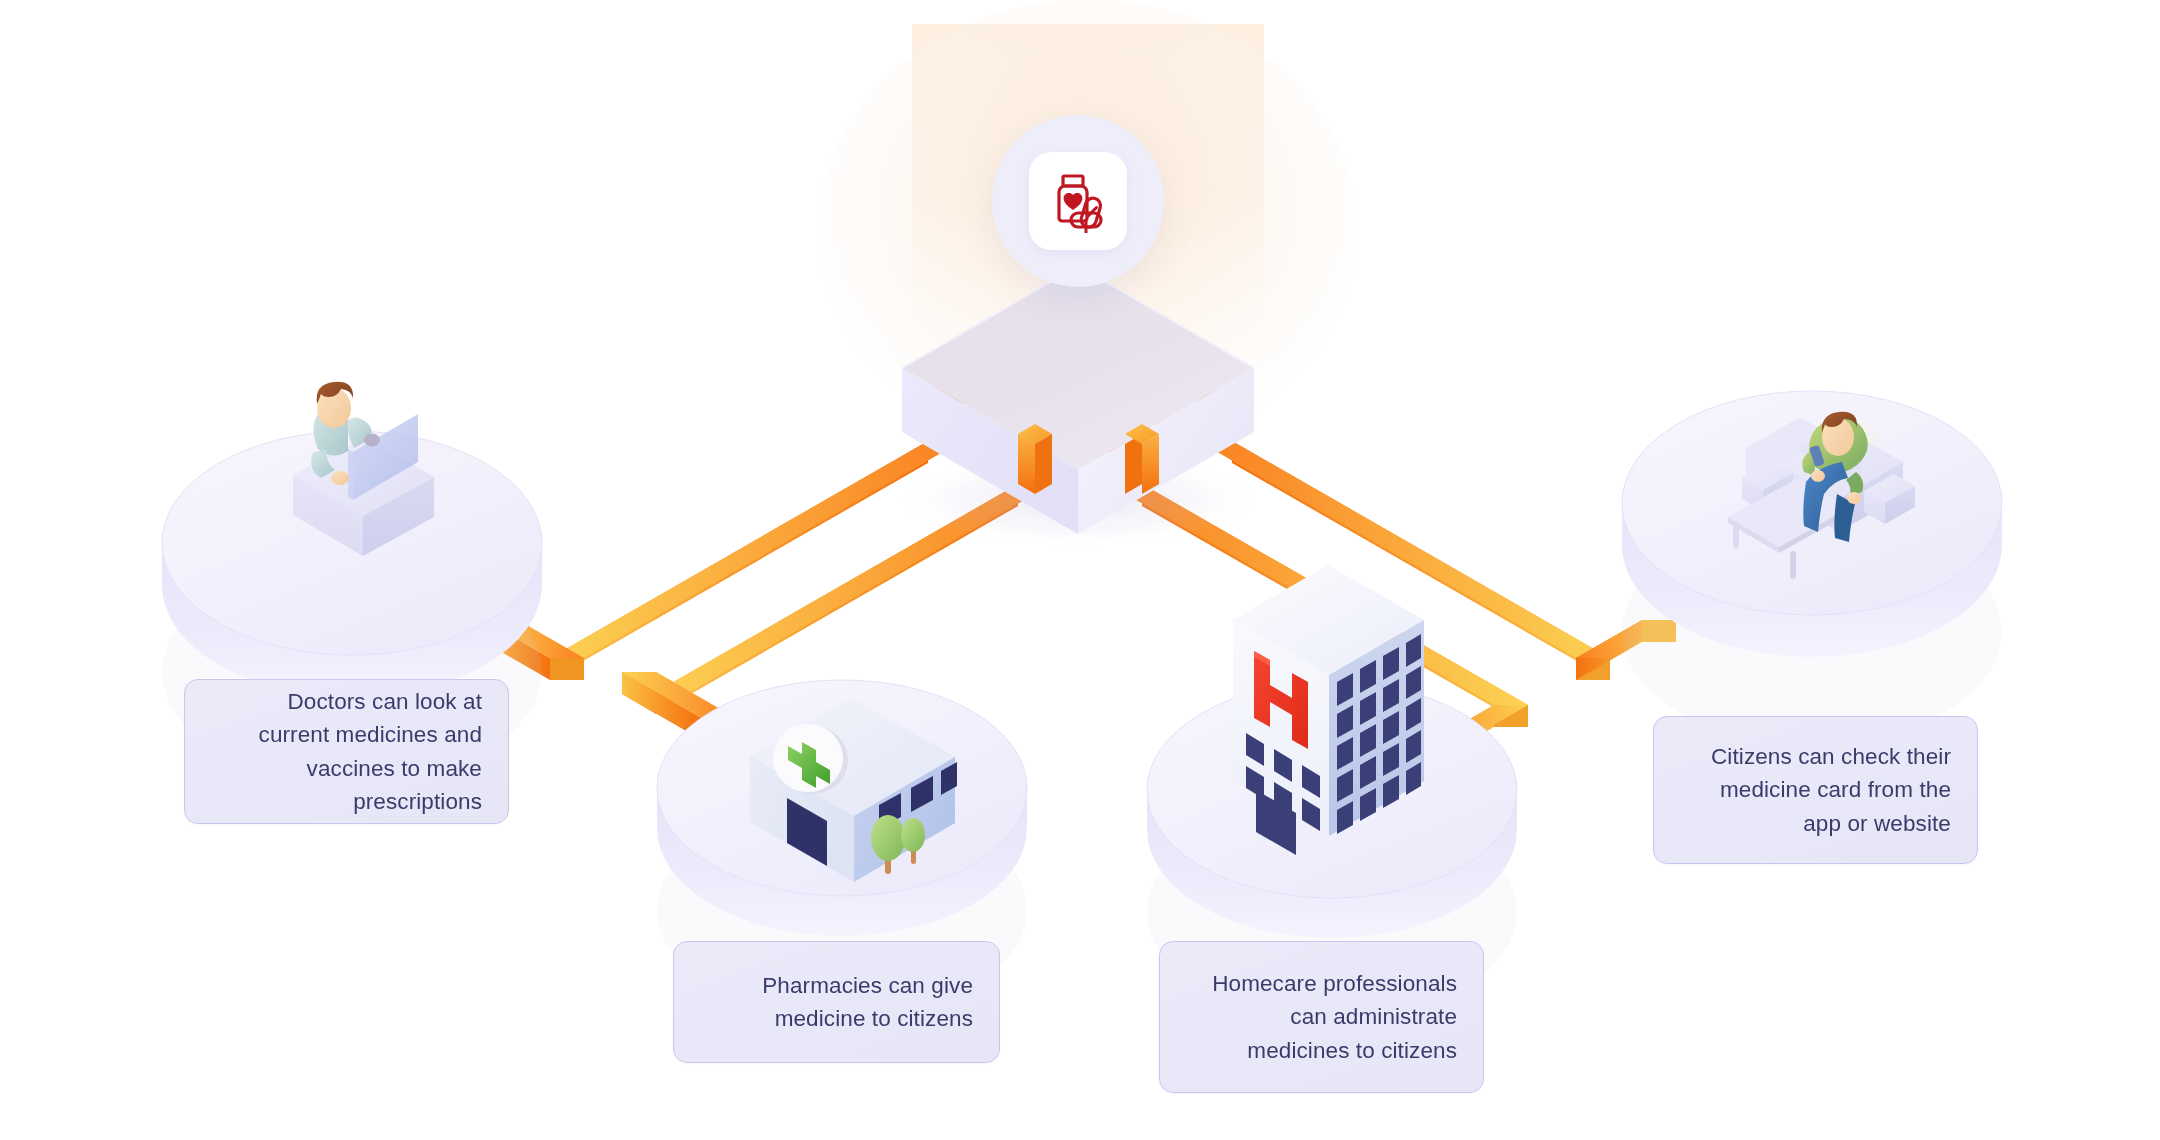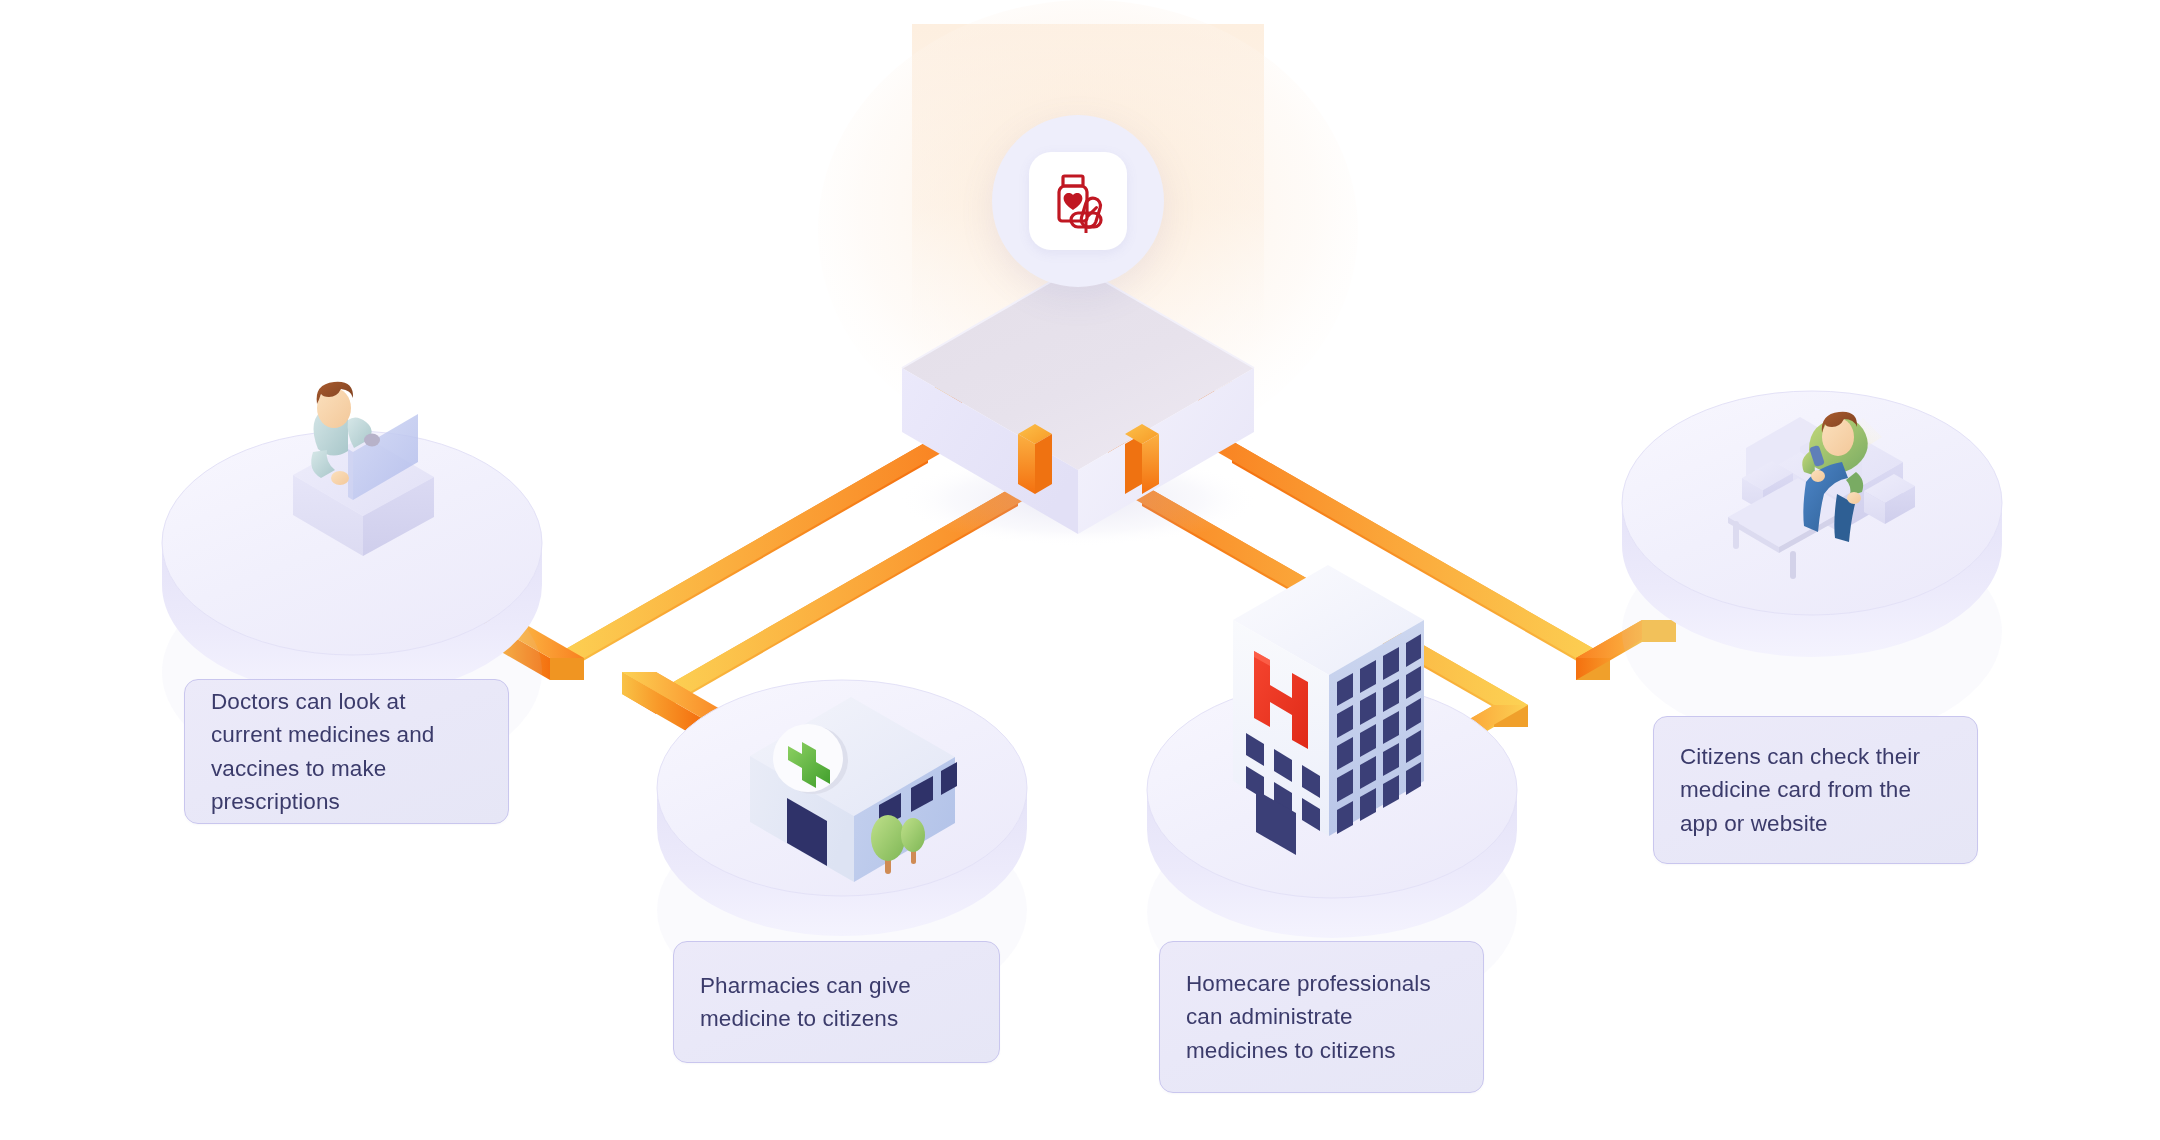--- a/index.html
+++ b/index.html
@@ -16,20 +16,21 @@
     font-family: "Liberation Sans", sans-serif;
     -webkit-font-smoothing: antialiased;
   }
 
   #stage {
     position: absolute;
     left: 0; top: 0;
     width: 2160px;
     height: 1140px;
     background: #ffffff;
+    text-align: right;
   }
 
   #scene-svg {
     position: absolute;
     left: 0; top: 0;
     width: 2160px;
     height: 1140px;
     display: block;
   }
 

